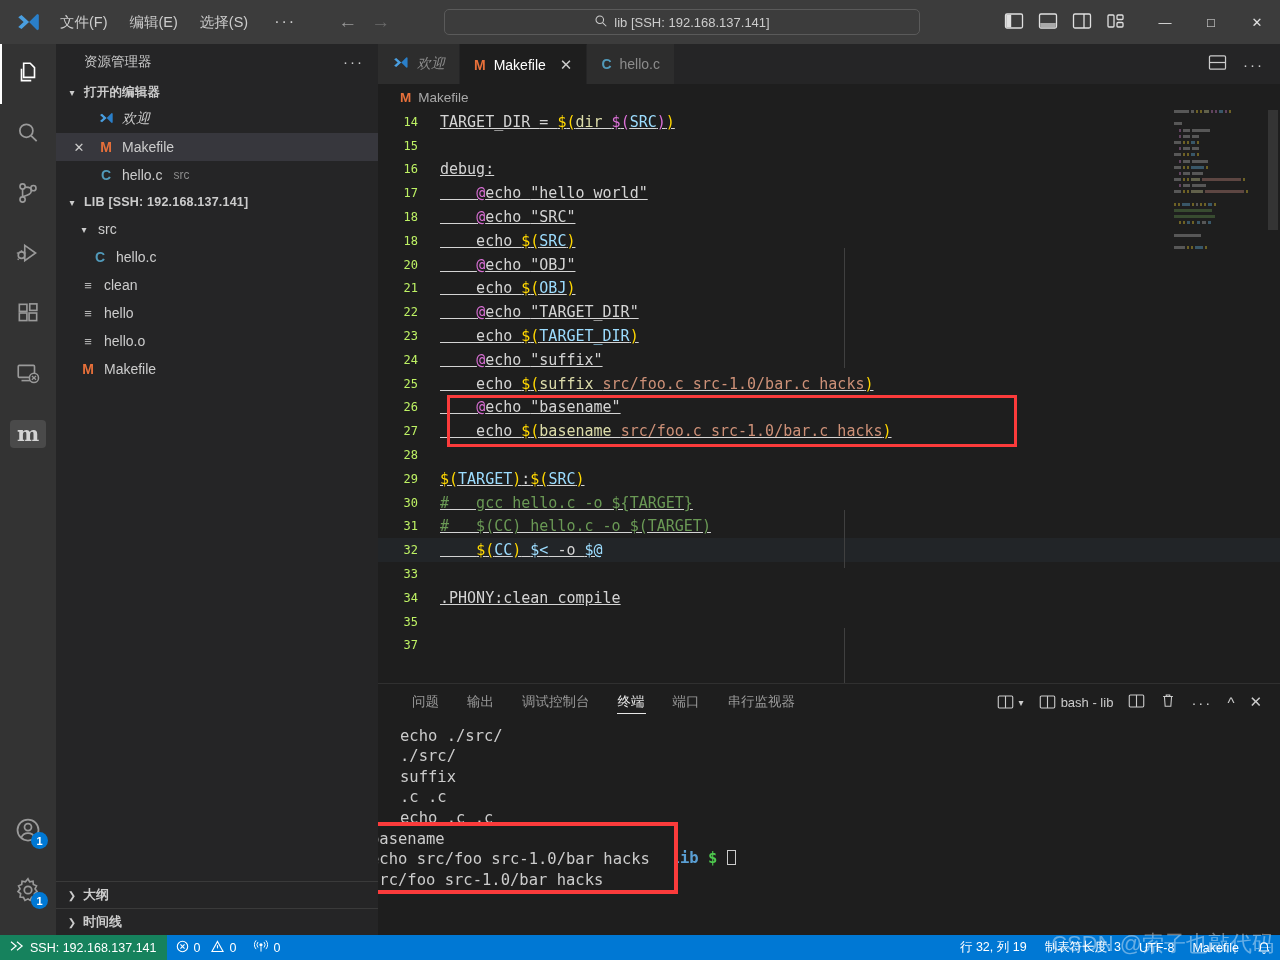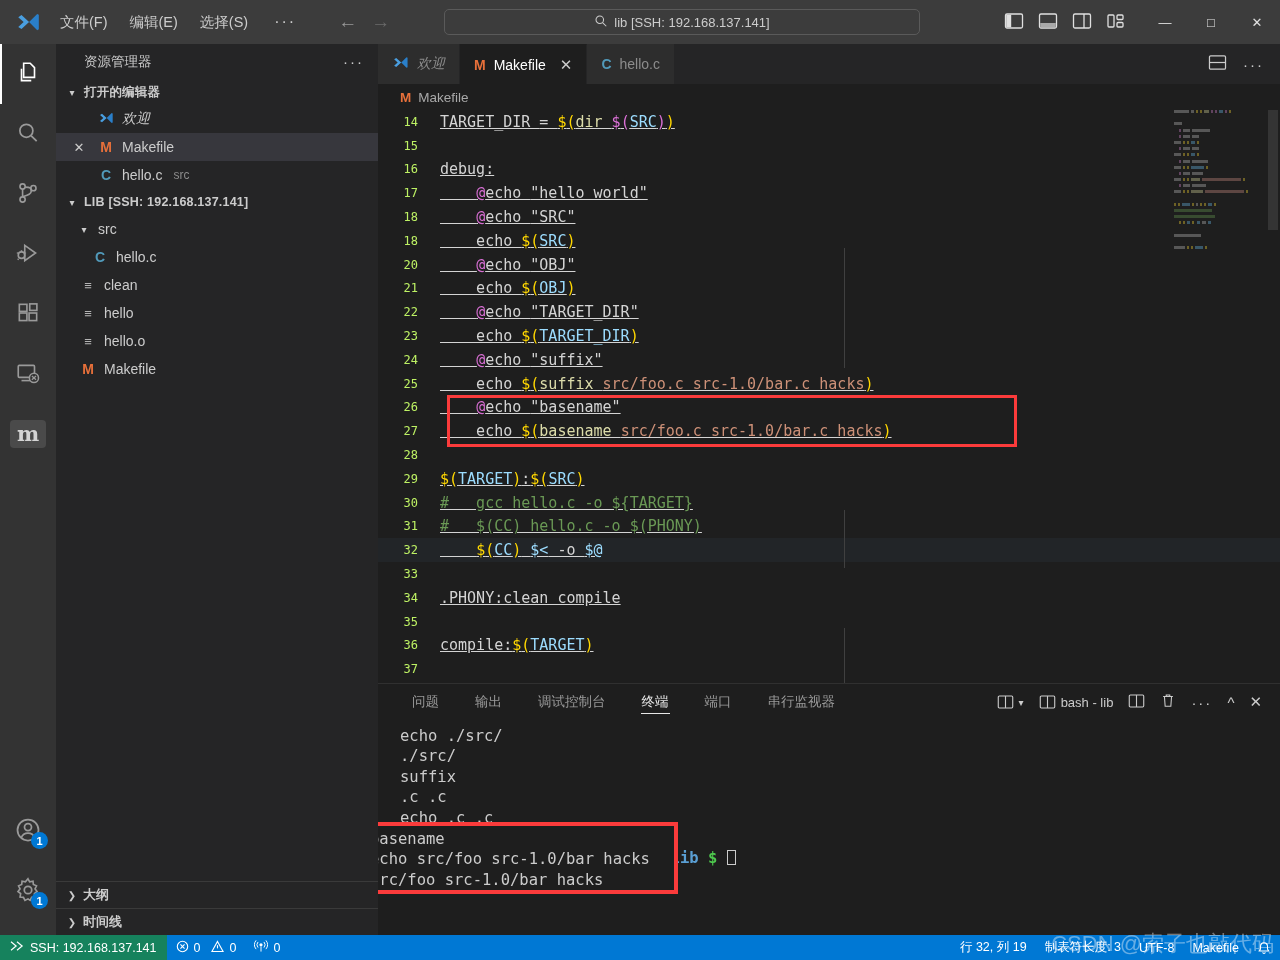--- a/index.html
+++ b/index.html
@@ -123,21 +123,21 @@
   .t-func  { color: #dcdcaa; }
   .t-str   { color: #ce9178; }
   .t-cmt   { color: #6a9955; }
   .t-paren { color: #ffd700; }
   .t-par2  { color: #da70d6; }
   .t-plain { color: #d4d4d4; }
 
   
   .panel { height: 252px; flex: 0 0 252px; background: #1e1e1e; border-top: 1px solid #303030; display: flex; flex-direction: column; }
   .panel-header { height: 36px; display: flex; align-items: center; padding-left: 20px; }
-  .ptabs { display: flex; align-items: flex-end; gap: 8px; height: 36px; }
+  .ptabs { display: flex; align-items: flex-end; gap: 0; height: 36px; }
   .ptab {
     font-size: 13.5px; color: #9a9a9a; padding: 0 14px; height: 36px;
     display: flex; align-items: center; position: relative; white-space: nowrap;
   }
   .ptab.active { color: #e7e7e7; }
   .ptab.active::after {
     content: ""; position: absolute; left: 13px; right: 13px; bottom: 6px; height: 1.5px; background: #e7e7e7;
   }
   .panel-actions { margin-left: auto; display: flex; align-items: center; gap: 15px; padding-right: 18px; color: #cccccc; font-size: 13px; }
   .pa-item { display: flex; align-items: center; gap: 5px; }
@@ -503,41 +503,37 @@
             <div class="codeline">
               <span class="lnum">29</span>
               <span class="ctext"><span class="t-paren">$</span><span class="t-paren">(</span><span class="t-var">TARGET</span><span class="t-paren">)</span><span class="t-plain">:</span><span class="t-paren">$</span><span class="t-paren">(</span><span class="t-var">SRC</span><span class="t-paren">)</span></span>
             </div>
             <div class="codeline">
               <span class="lnum">30</span>
               <span class="ctext"><span class="t-cmt">#   gcc hello.c -o ${TARGET}</span></span>
             </div>
             <div class="codeline">
               <span class="lnum">31</span>
-              <span class="ctext"><span class="t-cmt">#   $(CC) hello.c -o $(PHONY)</span></span>
+              <span class="ctext"><span class="t-cmt">#   $(CC) hello.c -o $(TARGET)</span></span>
             </div>
             <div class="codeline cur">
               <span class="lnum">32</span>
               <span class="ctext"><span class="t-plain">    </span><span class="t-paren">$</span><span class="t-paren">(</span><span class="t-var">CC</span><span class="t-paren">)</span><span class="t-plain"> </span><span class="t-var">$&lt;</span><span class="t-plain"> -o </span><span class="t-var">$@</span></span>
             </div>
             <div class="codeline">
               <span class="lnum">33</span>
               <span class="ctext"></span>
             </div>
             <div class="codeline">
               <span class="lnum">34</span>
               <span class="ctext"><span class="t-plain">.PHONY:clean compile</span></span>
             </div>
             <div class="codeline">
               <span class="lnum">35</span>
               <span class="ctext"></span>
-            </div>
-            <div class="codeline">
-              <span class="lnum">36</span>
-              <span class="ctext"><span class="t-plain">compile:</span><span class="t-paren">$</span><span class="t-paren">(</span><span class="t-var">TARGET</span><span class="t-paren">)</span></span>
             </div>
             <div class="codeline">
               <span class="lnum">37</span>
               <span class="ctext"></span>
             </div>
           </div>
         <div class="guide" style="top:138px;height:120px;"></div>
         <div class="guide" style="top:400px;height:58px;"></div>
         <div class="guide" style="top:518px;height:70px;"></div>
         <div class="minimap" id="minimap">

